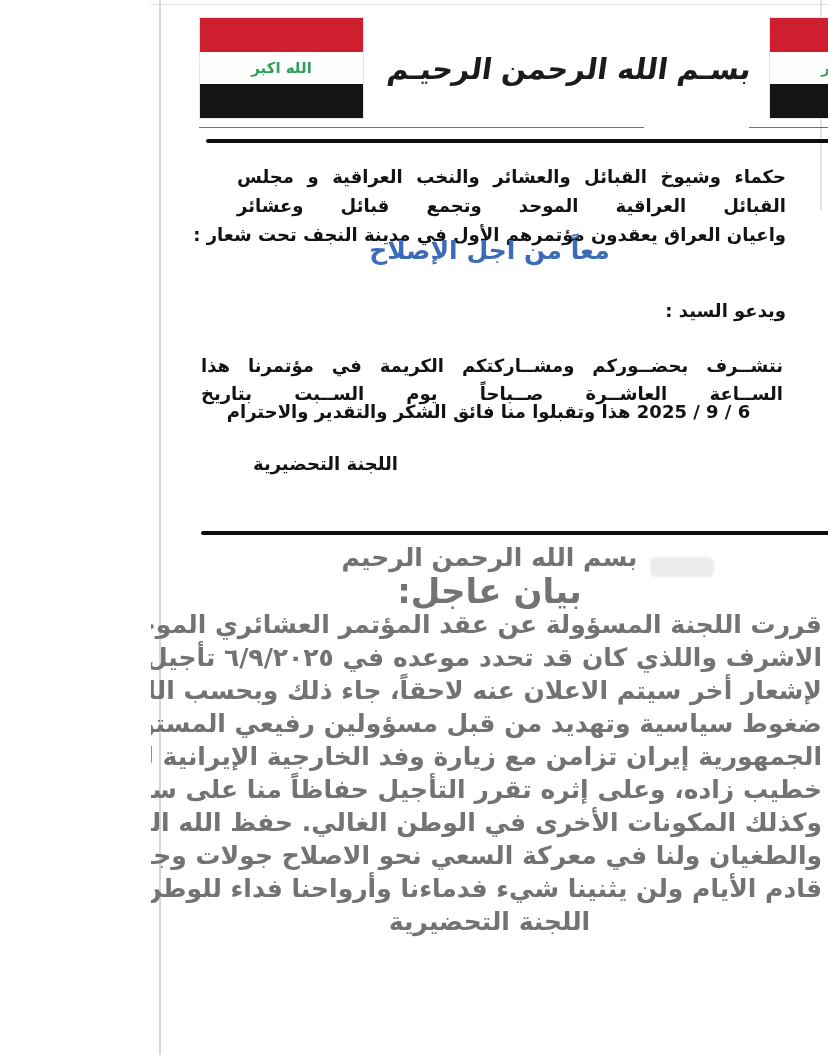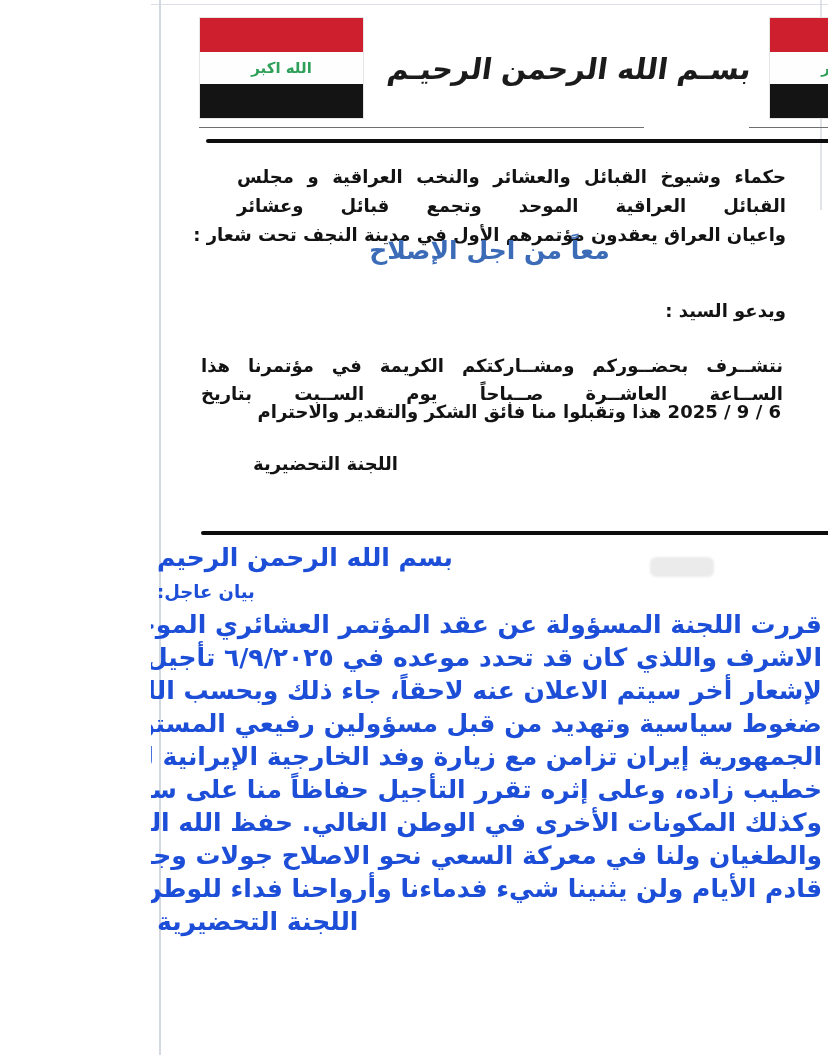--- a/index.html
+++ b/index.html
@@ -41,31 +41,31 @@
   .intro .l1{text-align:justify;text-align-last:justify;margin-left:46px;}
   .intro .l2{}
 
   .slogan{
     position:absolute;top:236px;left:0;right:0;text-align:center;
     color:#3c6cb8;font-weight:bold;font-size:25px;
   }
 
   .invitee-lead{position:absolute;top:300px;right:42px;}
   .invite-body{position:absolute;top:352px;right:45px;left:50px;text-align:justify;text-align-last:justify;line-height:28px;}
-  .date-line{position:absolute;top:401px;right:47px;left:45px;text-align:right;}
+  .date-line{position:absolute;top:401px;right:47px;left:45px;text-align:center;}
   .sig-black{position:absolute;top:453px;left:102px;direction:rtl;}
 
   .smudge{position:absolute;top:557px;left:499px;width:64px;height:20px;background:#ebebeb;border-radius:6px;filter:blur(1px);}
 
   .statement{
-    position:absolute;top:541px;left:6px;right:6px;text-align:left;
-    color:#1d4ed8;font-weight:bold;direction:rtl;
+    position:absolute;top:541px;left:6px;right:6px;text-align:center;
+    color:#737373;font-weight:bold;direction:rtl;
   }
   .statement .bismillah{font-size:25px;line-height:34px;}
-  .statement .title{font-size:18px;line-height:33px;}
+  .statement .title{font-size:34px;line-height:33px;}
   .statement .line{font-size:25px;line-height:33px;white-space:nowrap;}
   .statement .sig{font-size:25px;line-height:33px;}
 </style>
 </head>
 <body>
 
 <div class="page">
 
   <div class="edge edge-left"></div>
   <div class="edge edge-right"></div>

